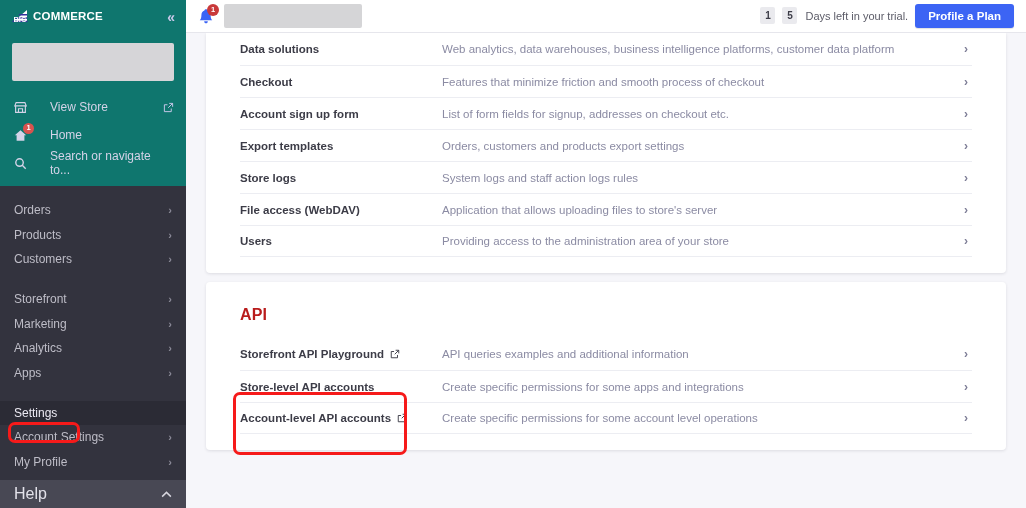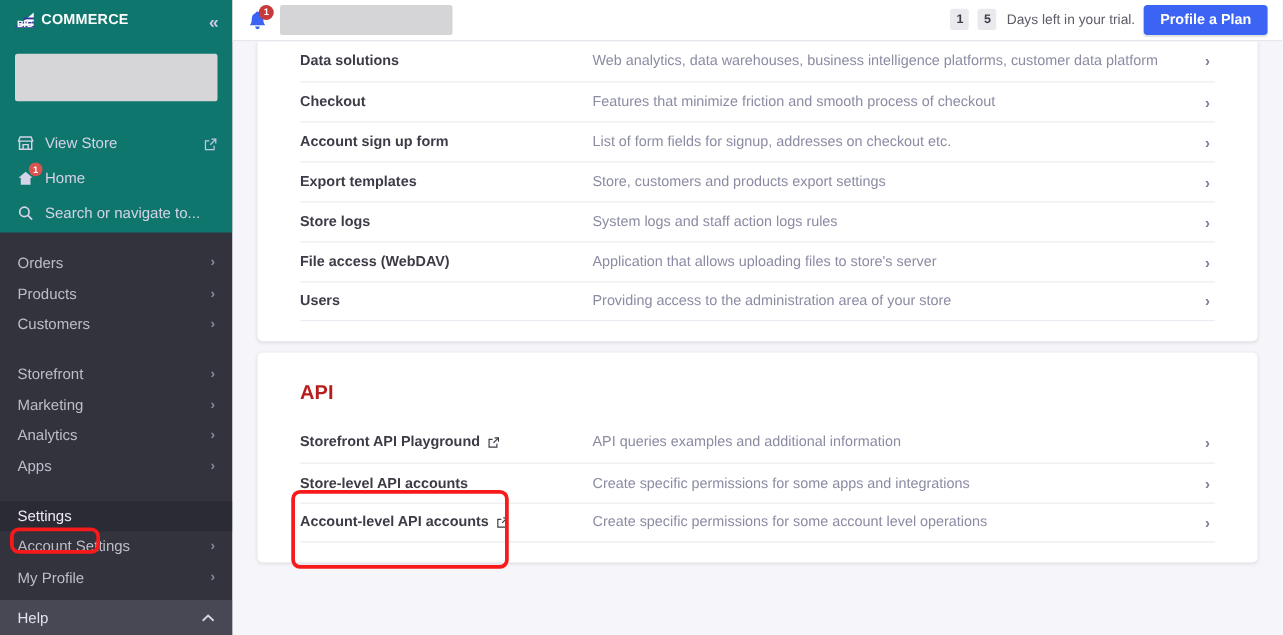--- a/index.html
+++ b/index.html
@@ -41,23 +41,23 @@
     font-weight: 700;
   }
   .store-box {
     margin: 10px 12px 0 12px;
     height: 38px;
     background: #d6d5d8;
     border-radius: 2px;
   }
   .sb-quick { margin-top: 12px; padding: 0 0 0 0; }
   .sb-quick-item {
-    height: 28px; display: flex; align-items: flex-end;
+    height: 28px; display: flex; align-items: center;
     padding: 0 12px 0 14px; color: #d4d3e8; font-size: 12px;
-    cursor: pointer; position: relative;
+    cursor: pointer; position: relative; gap: 14px;
   }
   .sb-quick-item .ico { width: 22px; display:flex; align-items:center; justify-content:flex-start; position: relative; }
   .sb-quick-item .lbl { flex: 1; }
   .ext-ico { color: #c9c8ea; }
   .badge-dot {
     position: absolute; top: -6px; left: 9px;
     background: #d9534f; color: #fff;
     font-size: 7.5px; font-weight: 700;
     width: 11px; height: 11px; border-radius: 50%;
     display: flex; align-items: center; justify-content: center;
@@ -71,21 +71,21 @@
     cursor: pointer; justify-content: space-between;
   }
   .sb-item .chev { color: #8c8b98; font-size: 11px; font-weight: 700; }
   .sb-gap { height: 16px; }
   .sb-item.active { background: #2b2b35; color: #eceaf3; }
 
   .sb-help {
     position: absolute; bottom: 0; left: 0; right: 0;
     height: 28px; background: #484854;
     display: flex; align-items: center; justify-content: space-between;
-    padding: 0 14px; color: #e3e2ea; font-size: 12px; cursor: pointer;
+    padding: 0 14px; color: #e3e2ea; font-size: 16px; cursor: pointer;
   }
   .sb-help .chev-up { font-size: 11px; font-weight: 700; color: #d7d6de; }
 
   
   .main { flex: 1; position: relative; height: 508px; background: #f6f6fa; overflow: hidden; }
   .topbar {
     height: 33px; background: #ffffff;
     display: flex; align-items: center;
     padding: 0 12px 0 8px;
     border-bottom: 1px solid #e6e6ec;
@@ -133,21 +133,21 @@
   .card.first { border-top-left-radius: 0; border-top-right-radius: 0; }
   .card-inner { padding: 0 34px; }
   .section-title {
     font-size: 16px; color: #b91c1c; font-weight: 700;
     padding: 24px 0 14px 0; letter-spacing: .1px;
   }
   .row {
     display: flex; align-items: center;
     height: 32px;
     border-top: 1px solid #ecedf2;
-    cursor: pointer; position: relative; gap: 32px;
+    cursor: pointer; position: relative;
   }
   .row.no-top { border-top: none; }
   .row-label {
     width: 202px; flex: 0 0 202px;
     font-size: 11.5px; font-weight: 700; color: #3c3c47;
     display: flex; align-items: center; gap: 6px;
   }
   .row-desc { flex: 1; font-size: 11.5px; color: #8b8ba3; }
   .row-chev { color: #7d7d96; font-size: 12px; font-weight: 700; padding-right: 4px; }
   .row-last-border { border-bottom: 1px solid #ecedf2; }
@@ -336,21 +336,21 @@
           </div>
 
           <div class="row">
             <span class="row-label">Account sign up form</span>
             <span class="row-desc">List of form fields for signup, addresses on checkout etc.</span>
             <span class="row-chev">›</span>
           </div>
 
           <div class="row">
             <span class="row-label">Export templates</span>
-            <span class="row-desc">Store, customers and products export settings</span>
+            <span class="row-desc">Orders, customers and products export settings</span>
             <span class="row-chev">›</span>
           </div>
 
           <div class="row">
             <span class="row-label">Store logs</span>
             <span class="row-desc">System logs and staff action logs rules</span>
             <span class="row-chev">›</span>
           </div>
 
           <div class="row">

